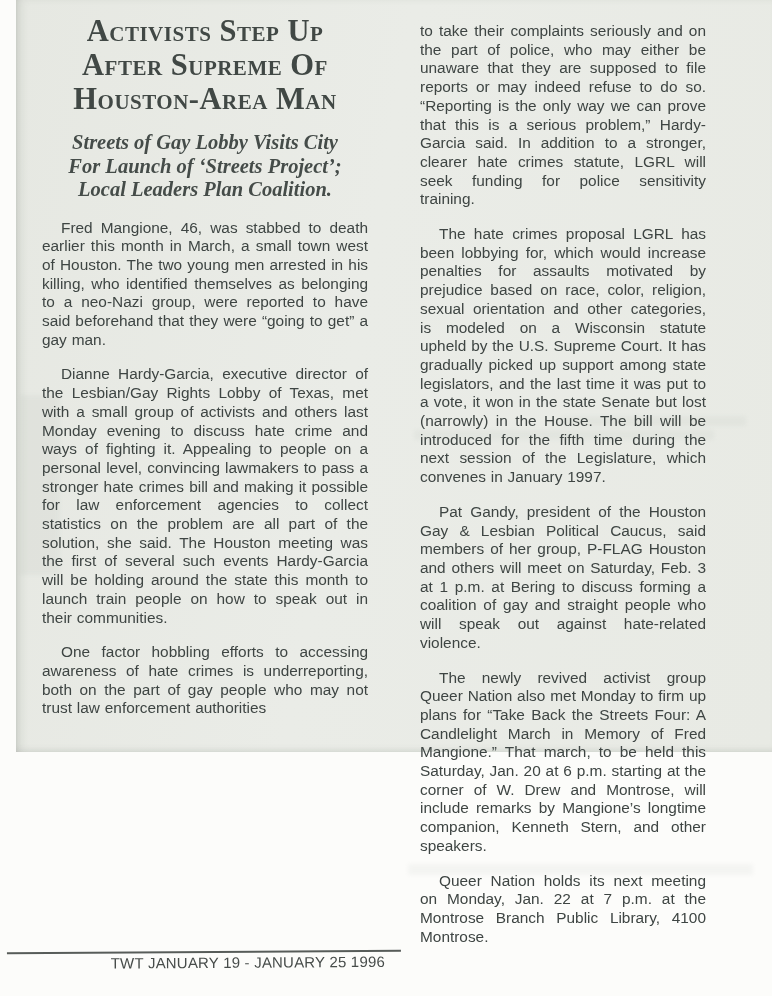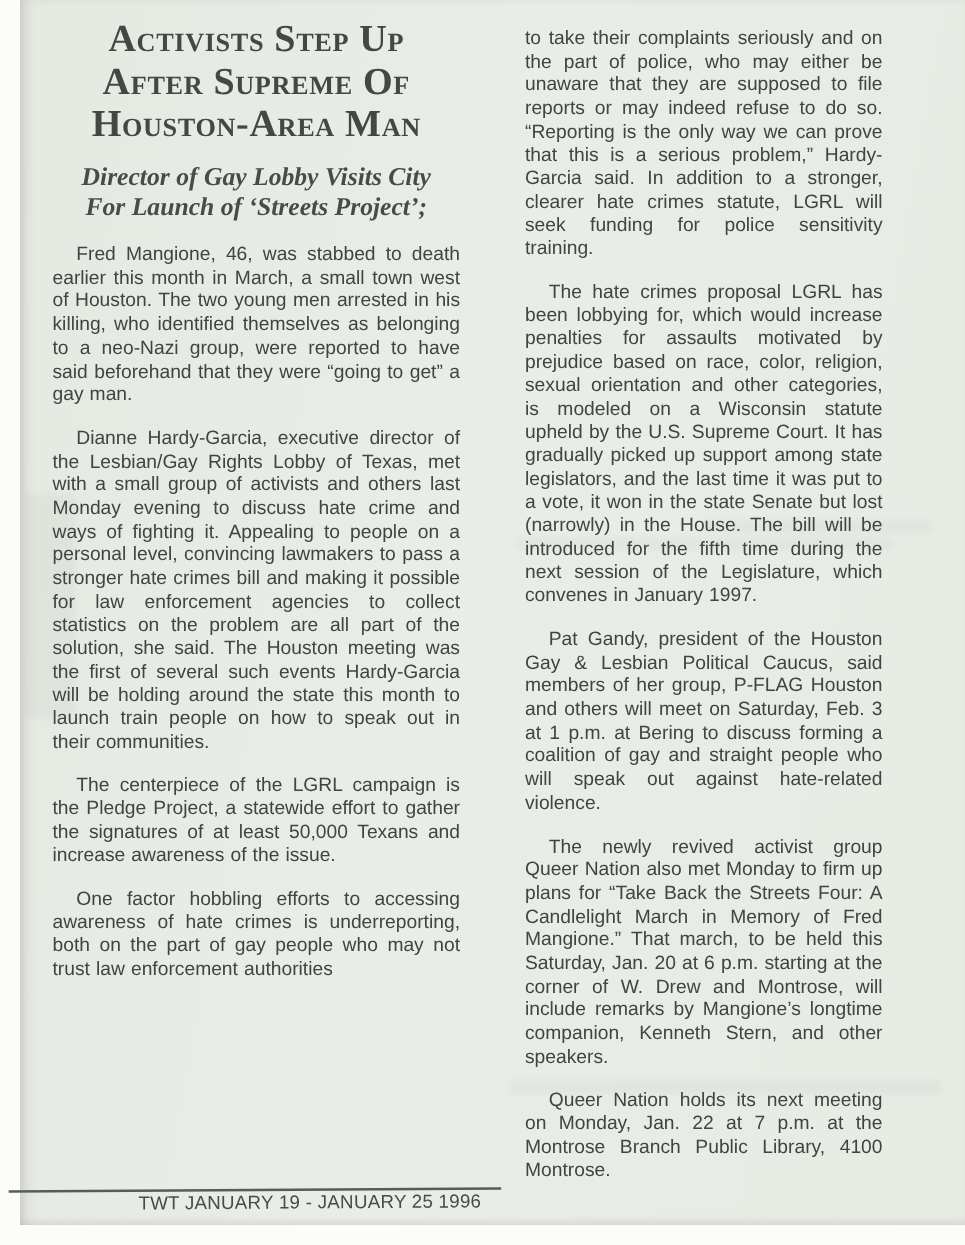--- a/index.html
+++ b/index.html
@@ -5,21 +5,21 @@
   * { box-sizing: border-box; }
   html, body { margin: 0; padding: 0; }
   body {
     width: 772px; height: 996px;
     position: relative; overflow: hidden;
     background: #fdfdfc;
     font-family: "Liberation Sans", sans-serif;
   }
   .canvas { position: absolute; inset: 0; background: #fcfcfa; }
   .paper {
-    position: absolute; left: 16px; top: 0; right: 0; height: 980px;
+    position: absolute; left: 16px; top: 0; right: 0; height: 752px;
     background: linear-gradient(100deg, #e6e8e2 0%, #eaece7 45%, #e8eae4 100%);
     box-shadow: inset 7px 0 12px -7px rgba(70,80,70,.30),
                 inset 0 -6px 10px -7px rgba(70,80,70,.18);
   }
   .ghost {
     position: absolute; background: #8d988f;
     opacity: .07; filter: blur(2px); border-radius: 2px;
   }
   .col { position: absolute; top: 6px; }
   .col-left  { left: 10px;  width: 358px; }
@@ -77,27 +77,27 @@
     <div class="ghost" style="left:392px; top:864px; width:345px; height:11px;"></div>
     <div class="ghost" style="left:4px;  top:395px; width:40px;  height:180px;"></div>
 
     <div class="col col-left">
       <h1 class="headline">
         <span class="hl-line">Activists Step Up</span>
         <span class="hl-line">After Supreme Of</span>
         <span class="hl-line">Houston-Area Man</span>
       </h1>
       <h2 class="subhead">
-        <span class="sh-line">Director of Gay Lobby Visits City</span>
+        <span class="sh-line">Streets of Gay Lobby Visits City</span>
         <span class="sh-line">For Launch of ‘Streets Project’;</span>
+        <span class="sh-line">Local Leaders Plan Coalition.</span>
       </h2>
       <div class="body-text">
           <p class="para">Fred Mangione, 46, was stabbed to death earlier this month in March, a small town west of Houston. The two young men arrested in his killing, who identified themselves as belonging to a neo-Nazi group, were reported to have said beforehand that they were “going to get” a gay man.</p>
           <p class="para">Dianne Hardy-Garcia, executive director of the Lesbian/Gay Rights Lobby of Texas, met with a small group of activists and others last Monday evening to discuss hate crime and ways of fighting it. Appealing to people on a personal level, convincing lawmakers to pass a stronger hate crimes bill and making it possible for law enforcement agencies to collect statistics on the problem are all part of the solution, she said. The Houston meeting was the first of several such events Hardy-Garcia will be holding around the state this month to launch train people on how to speak out in their communities.</p>
-          <p class="para">The centerpiece of the LGRL campaign is the Pledge Project, a statewide effort to gather the signatures of at least 50,000 Texans and increase awareness of the issue.</p>
           <p class="para">One factor hobbling efforts to accessing awareness of hate crimes is underreporting, both on the part of gay people who may not trust law enforcement authorities</p>
         </div>
     </div>
 
     <div class="col col-right">
       <div class="body-text">
           <p class="para noindent">to take their complaints seriously and on the part of police, who may either be unaware that they are supposed to file reports or may indeed refuse to do so. “Reporting is the only way we can prove that this is a serious problem,” Hardy-Garcia said. In addition to a stronger, clearer hate crimes statute, LGRL will seek funding for police sensitivity training.</p>
           <p class="para">The hate crimes proposal LGRL has been lobbying for, which would increase penalties for assaults motivated by prejudice based on race, color, religion, sexual orientation and other categories, is modeled on a Wisconsin statute upheld by the U.S. Supreme Court. It has gradually picked up support among state legislators, and the last time it was put to a vote, it won in the state Senate but lost (narrowly) in the House. The bill will be introduced for the fifth time during the next session of the Legislature, which convenes in January 1997.</p>
           <p class="para">Pat Gandy, president of the Houston Gay &amp; Lesbian Political Caucus, said members of her group, P-FLAG Houston and others will meet on Saturday, Feb. 3 at 1 p.m. at Bering to discuss forming a coalition of gay and straight people who will speak out against hate-related violence.</p>
           <p class="para">The newly revived activist group Queer Nation also met Monday to firm up plans for “Take Back the Streets Four: A Candlelight March in Memory of Fred Mangione.” That march, to be held this Saturday, Jan. 20 at 6 p.m. starting at the corner of W. Drew and Montrose, will include remarks by Mangione’s longtime companion, Kenneth Stern, and other speakers.</p>

